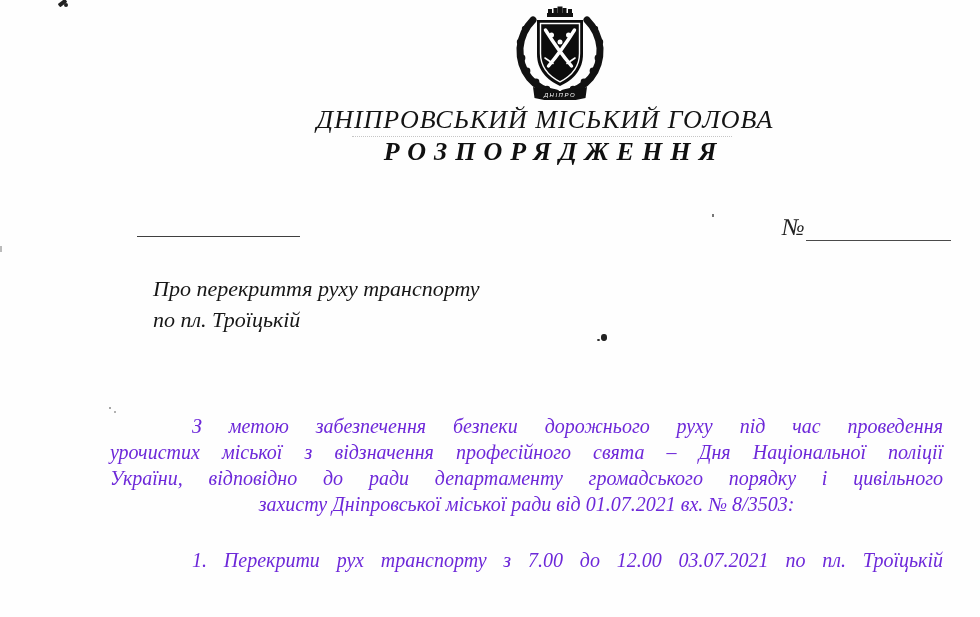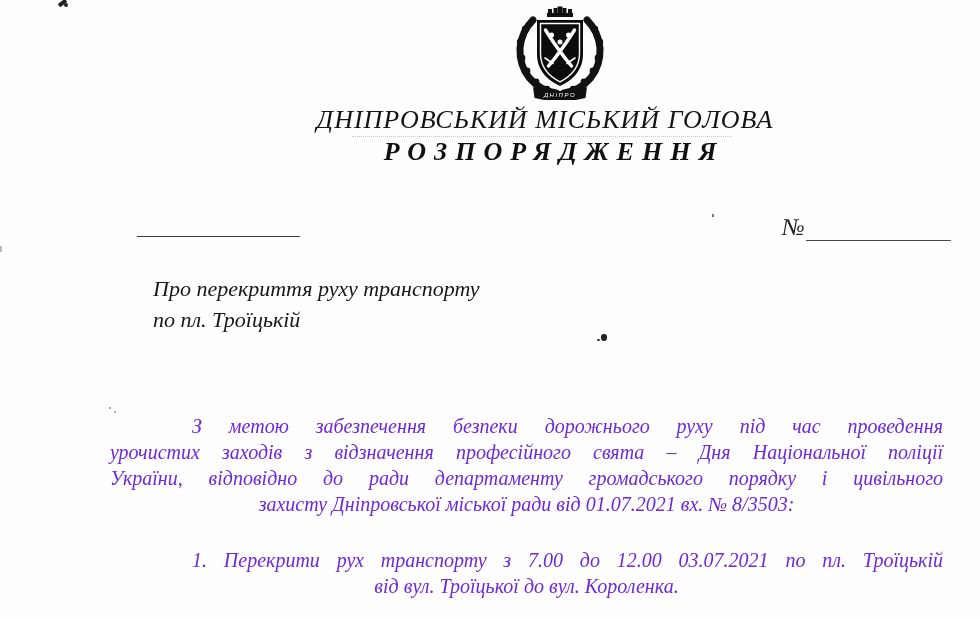--- a/index.html
+++ b/index.html
@@ -148,23 +148,22 @@
   <div class="num-sign">№</div>
   <div class="num-line"></div>
 
   <div class="subject">
     <div>Про перекриття руху транспорту</div>
     <div>по пл. Троїцькій</div>
   </div>
 
   <div class="para para1">
     <div class="jline indent">З метою забезпечення безпеки дорожнього руху під час проведення</div>
-    <div class="jline">урочистих заходів з відзначення професійного свята – Дня Національної поліції</div>
+    <div class="jline">урочистих міської з відзначення професійного свята – Дня Національної поліції</div>
     <div class="jline">України, відповідно до ради департаменту громадського порядку і цивільного</div>
     <div class="lline">захисту Дніпровської міської ради від 01.07.2021 вх. № 8/3503:</div>
   </div>
 
   <div class="para para2">
     <div class="jline indent">1. Перекрити рух транспорту з 7.00 до 12.00 03.07.2021 по пл. Троїцькій</div>
-    <div class="lline">від вул. Троїцької до вул. Короленка.</div>
   </div>
 
 </div>
 
 </body></html>

